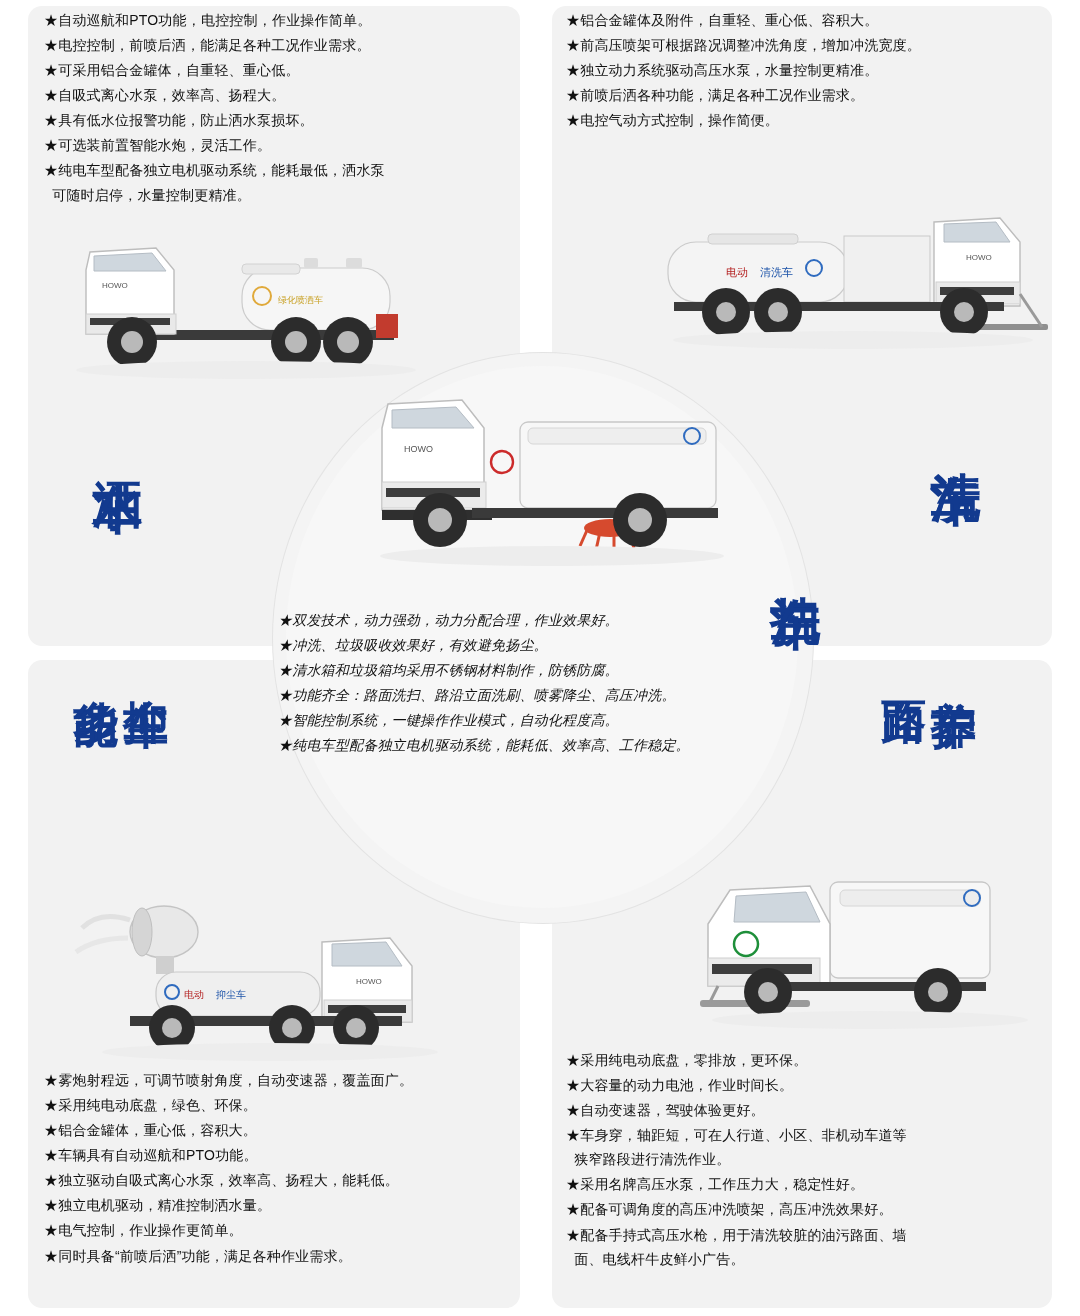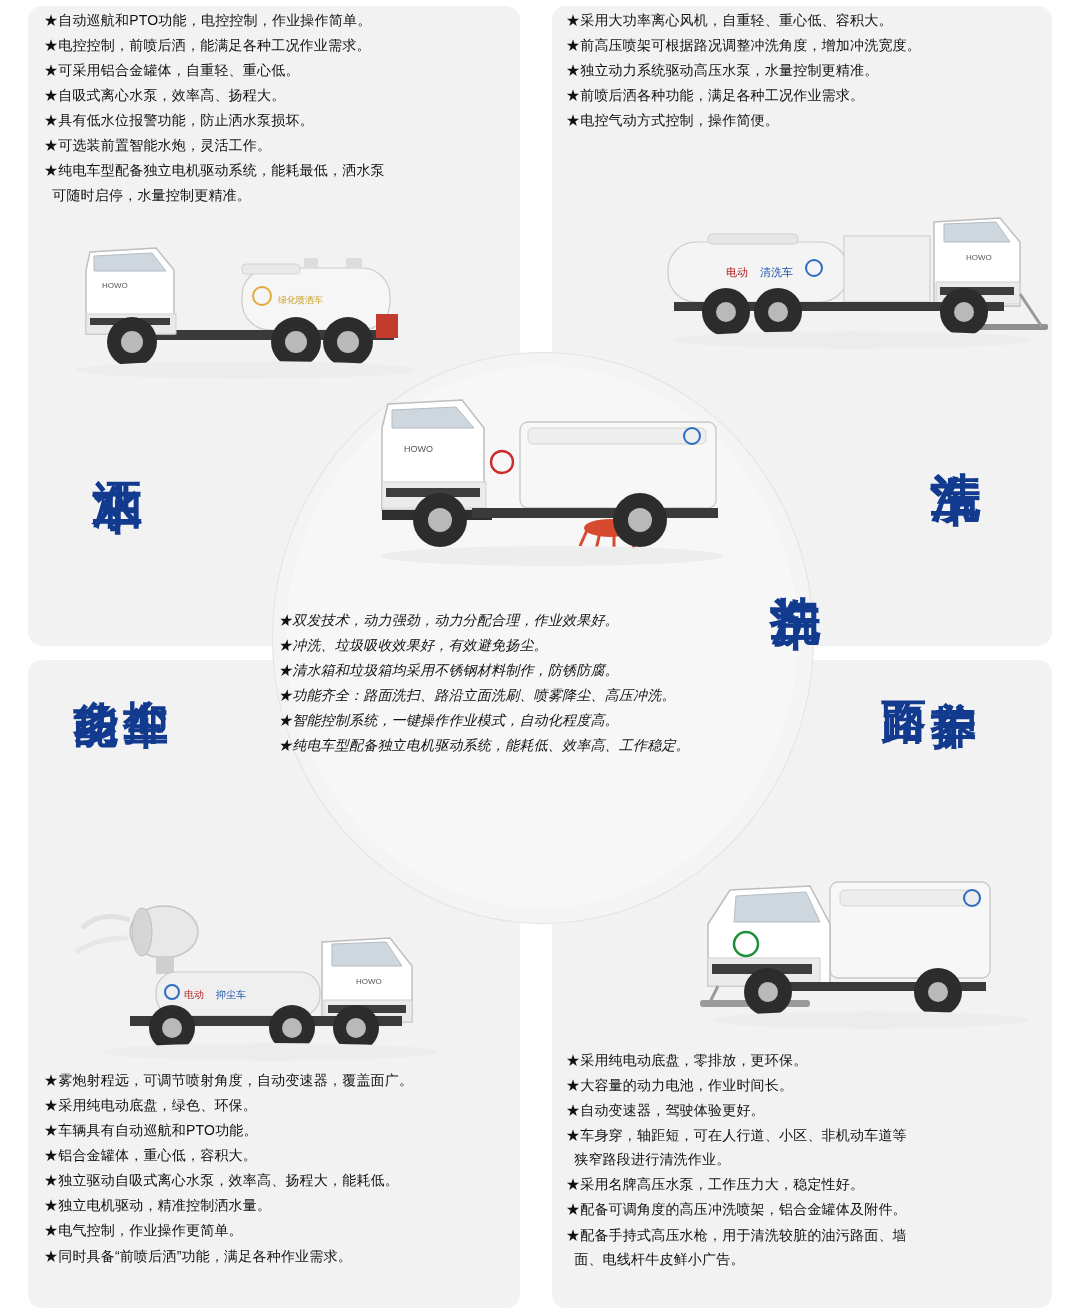--- a/index.html
+++ b/index.html
@@ -148,21 +148,21 @@
     <circle cx="250" cy="124" r="25" fill="#2c2c2c"></circle>
     <circle cx="250" cy="124" r="11" fill="#b9b9b9"></circle>
     <circle cx="302" cy="124" r="25" fill="#2c2c2c"></circle>
     <circle cx="302" cy="124" r="11" fill="#b9b9b9"></circle>
     <ellipse cx="200" cy="152" rx="170" ry="9" fill="#ededed"></ellipse>
   </svg>
 
   <div class="vtitle big vt-sashui">洒水车</div>
 
   <div class="bullets b-tr">
-    <div class="li">★采用大功率离心风机，自重轻、重心低、容积大。</div>
+    <div class="li">★铝合金罐体及附件，自重轻、重心低、容积大。</div>
     <div class="li">★前高压喷架可根据路况调整冲洗角度，增加冲洗宽度。</div>
     <div class="li">★独立动力系统驱动高压水泵，水量控制更精准。</div>
     <div class="li">★前喷后洒各种功能，满足各种工况作业需求。</div>
     <div class="li">★电控气动方式控制，操作简便。</div>
   </div>
 
   <svg class="truck" style="left:648px; top:184px;" width="410" height="180" viewBox="0 0 410 180">
 
     <rect x="20" y="58" width="180" height="60" rx="28" fill="#f4f4f4" stroke="#cbcbcb" stroke-width="1.2"></rect>
     <rect x="60" y="50" width="90" height="10" rx="4" fill="#e6e6e6" stroke="#d0d0d0"></rect>
@@ -266,22 +266,22 @@
     <circle cx="232" cy="148" r="23" fill="#2c2c2c"></circle>
     <circle cx="232" cy="148" r="10" fill="#b9b9b9"></circle>
     <circle cx="296" cy="148" r="23" fill="#2c2c2c"></circle>
     <circle cx="296" cy="148" r="10" fill="#b9b9b9"></circle>
     <ellipse cx="210" cy="172" rx="168" ry="9" fill="#ededed"></ellipse>
   </svg>
 
   <div class="bullets b-bl">
     <div class="li">★雾炮射程远，可调节喷射角度，自动变速器，覆盖面广。</div>
     <div class="li">★采用纯电动底盘，绿色、环保。</div>
+    <div class="li">★铝合金罐体，重心低，容积大。</div>
     <div class="li">★车辆具有自动巡航和PTO功能。</div>
-    <div class="li">★铝合金罐体，重心低，容积大。</div>
     <div class="li">★独立驱动自吸式离心水泵，效率高、扬程大，能耗低。</div>
     <div class="li">★独立电机驱动，精准控制洒水量。</div>
     <div class="li">★电气控制，作业操作更简单。</div>
     <div class="li">★同时具备“前喷后洒”功能，满足各种作业需求。</div>
   </div>
 
   <div class="vtitle vt-lumian">路面</div>
   <div class="vtitle vt-yanghu">养护车</div>
 
   <svg class="truck" style="left:690px; top:840px;" width="370" height="210" viewBox="0 0 370 210">
@@ -308,18 +308,18 @@
     <ellipse cx="180" cy="180" rx="158" ry="9" fill="#ededed"></ellipse>
   </svg>
 
   <div class="bullets b-br">
     <div class="li">★采用纯电动底盘，零排放，更环保。</div>
     <div class="li">★大容量的动力电池，作业时间长。</div>
     <div class="li">★自动变速器，驾驶体验更好。</div>
     <div class="li">★车身穿，轴距短，可在人行道、小区、非机动车道等
   狭窄路段进行清洗作业。</div>
     <div class="li">★采用名牌高压水泵，工作压力大，稳定性好。</div>
-    <div class="li">★配备可调角度的高压冲洗喷架，铝合金罐体及附件。</div>
+    <div class="li">★配备可调角度的高压冲洗喷架，高压冲洗效果好。</div>
     <div class="li">★配备手持式高压水枪，用于清洗较脏的油污路面、墙
   面、电线杆牛皮鲜小广告。</div>
   </div>
 
 </div>
 
 </body></html>

